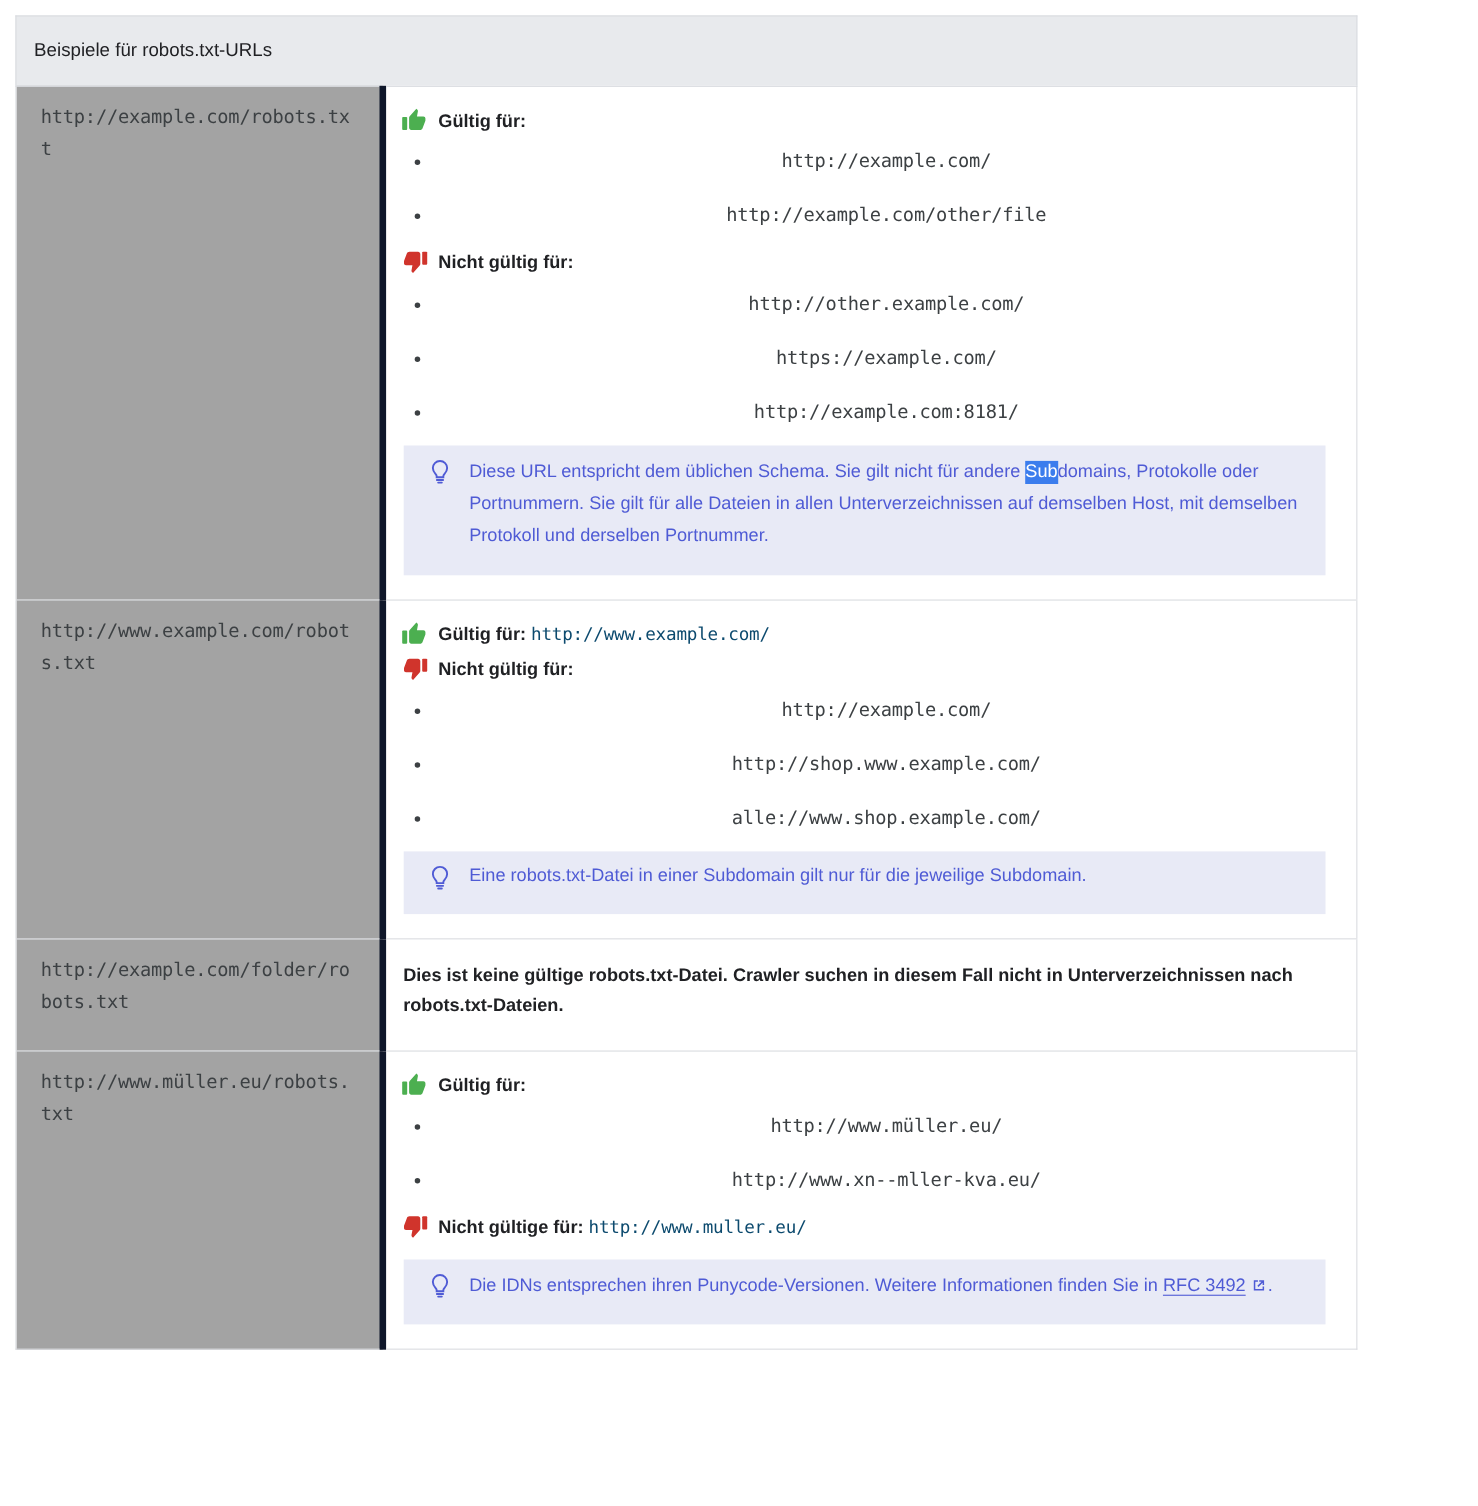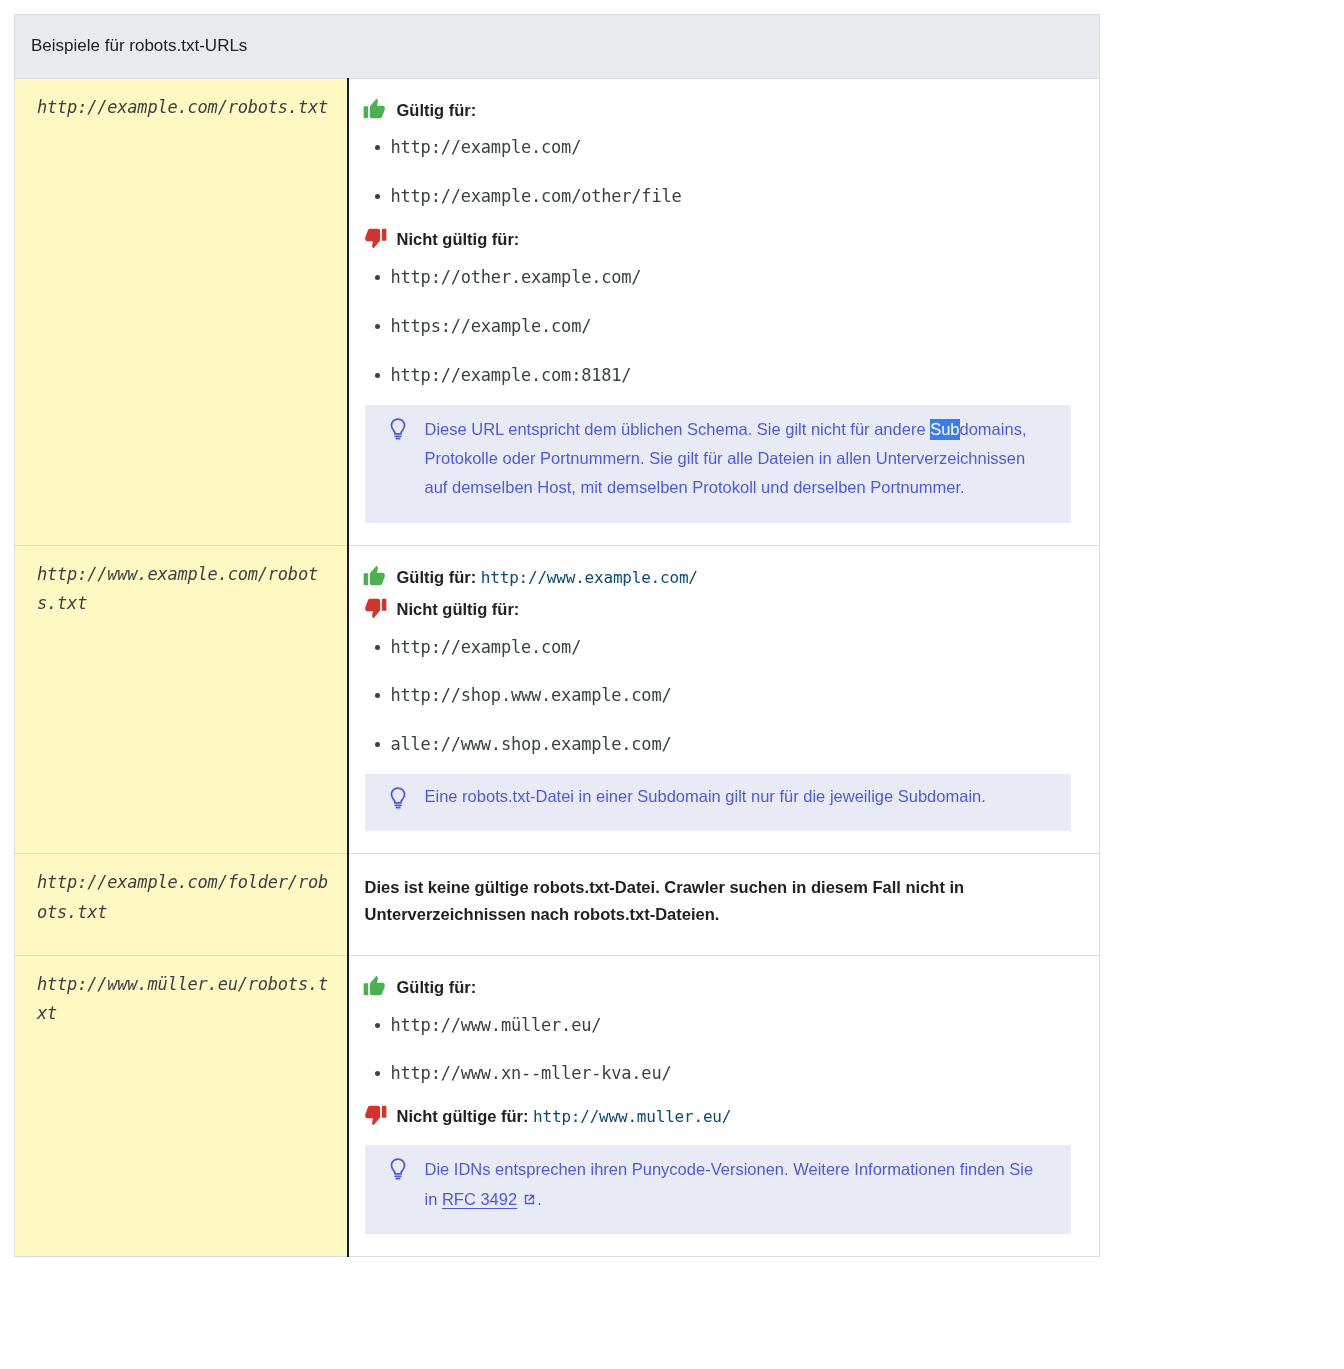--- a/index.html
+++ b/index.html
@@ -15,21 +15,21 @@
     -webkit-font-smoothing: antialiased;
   }
 
   .page {
     padding: 14px 48px 0 14px;
     box-sizing: border-box;
   }
 
   
   .examples-table {
-    width: 1086px;
+    width: 1220px;
     border-collapse: collapse;
     table-layout: fixed;
     border: 1px solid #dadce0;
     border-top: 1px solid #dadce0;
   }
 
   .examples-table caption {
     caption-side: top;
     text-align: left;
     background: #e8eaed;
@@ -47,30 +47,29 @@
   .examples-table col.c-desc { width: auto; }
 
   .examples-table td {
     vertical-align: top;
     border-top: 1px solid #dadce0;
     padding: 0;
   }
   .examples-table tr:first-child td { border-top: none; }
 
   td.url-cell {
-    background: #fef9c3;
-    border-right: 2px solid #0f172a;
+    background: #a3a3a3;
+    border-right: 6px solid #0f172a;
     font-family: "DejaVu Sans Mono", "Liberation Mono", monospace;
     font-size: 17px;
     line-height: 1.72;
     color: #3c4043;
     padding: 14px 18px 28px 22px;
     word-break: break-all;
     letter-spacing: -0.2px;
-    font-style: italic;
   }
 
   td.desc-cell {
     background: #ffffff;
     padding: 12px 14px 16px 12px;
   }
 
   
   .verdict {
     display: flex;
@@ -102,20 +101,21 @@
     color: #0c4a6e;
     font-weight: 400;
     letter-spacing: -0.2px;
   }
 
   
   ul.url-list {
     list-style: none;
     margin: 14px 0 18px 0;
     padding: 0 0 0 30px;
+    text-align: center;
   }
   ul.url-list li {
     position: relative;
     font-family: "DejaVu Sans Mono", "Liberation Mono", monospace;
     font-size: 17px;
     line-height: 1.35;
     color: #3c4043;
     margin: 0 0 26px 0;
     letter-spacing: -0.2px;
     word-break: break-all;

